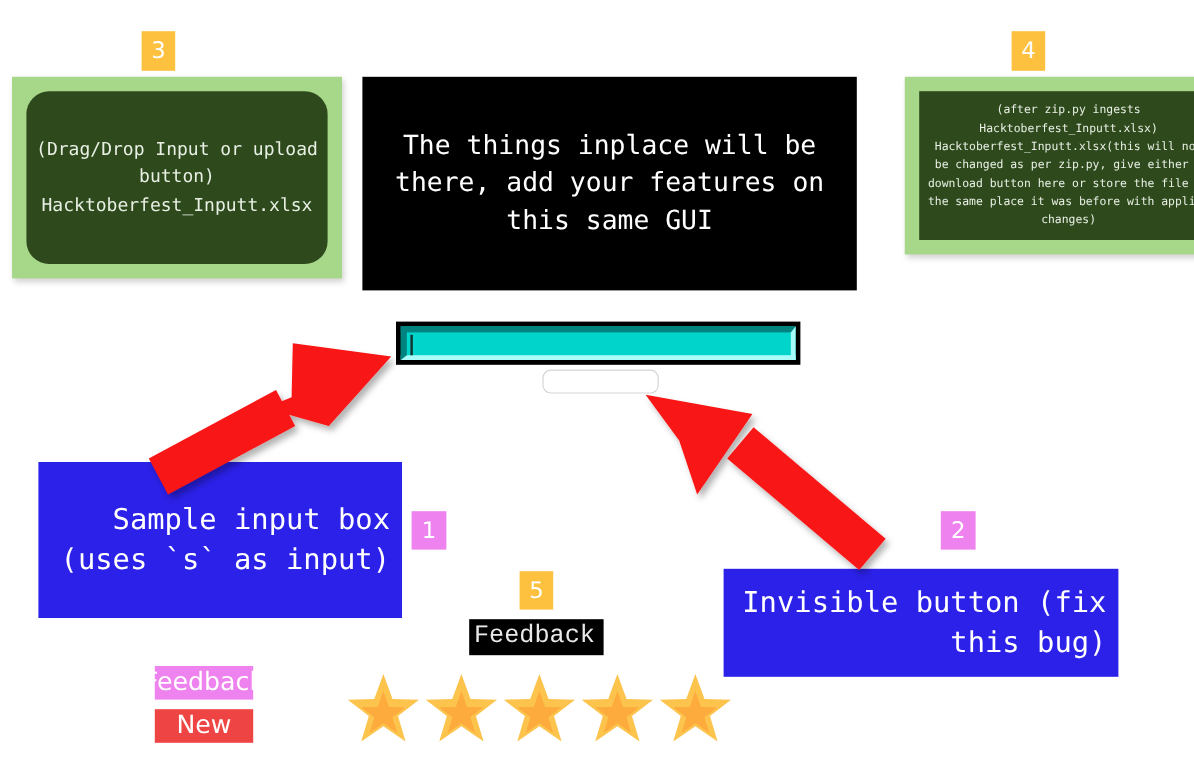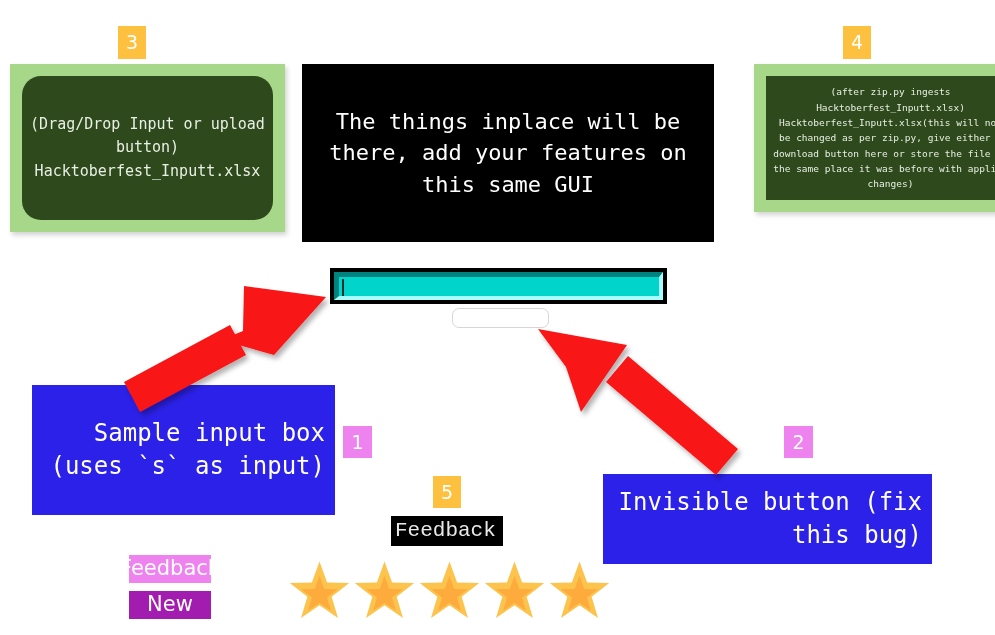--- a/index.html
+++ b/index.html
@@ -149,21 +149,21 @@
     align-items: center;
     justify-content: center;
     color: #ffffff;
     font-family: "DejaVu Sans", "Liberation Sans", sans-serif;
     font-size: 21px;
     line-height: 1;
     padding: 2px 5px 4px 5px;
     box-sizing: border-box;
   }
   .chip-violet { background: #ee82ee; }
-  .chip-amber  { background: #a21caf; }
+  .chip-amber  { background: #ef4444; }
 
   
   .stars {
     display: flex;
     align-items: flex-start;
   }
   .star-svg { display: block; }
 
   
   .arrow-layer {

